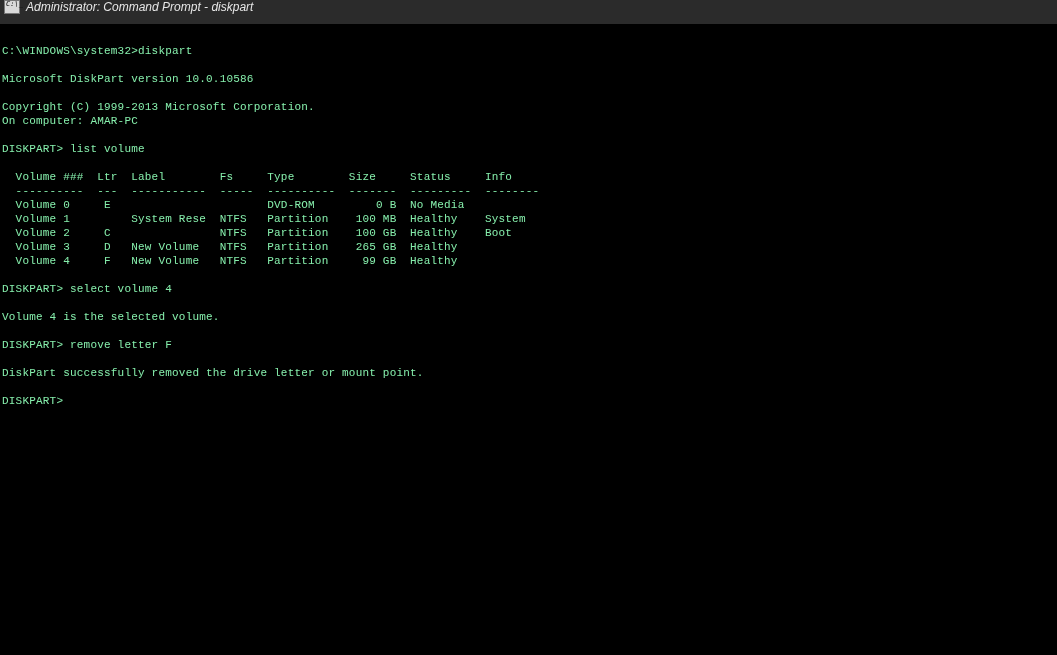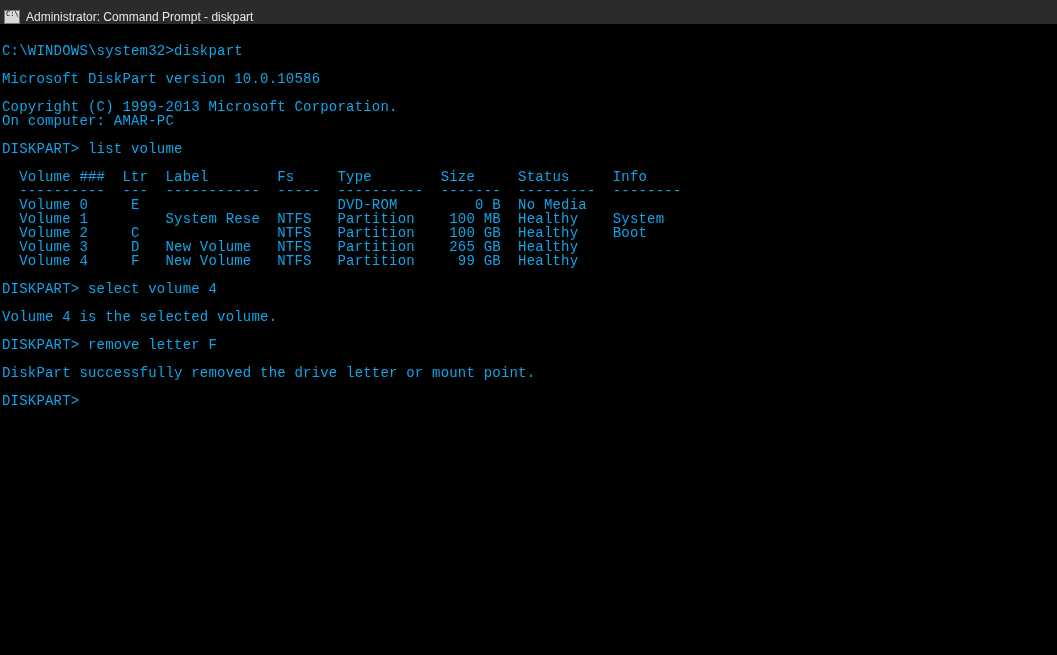--- a/index.html
+++ b/index.html
@@ -11,25 +11,26 @@
       width: 1057px;
       height: 655px;
       background: #000;
       font-family: Consolas, 'Courier New', monospace;
       overflow: hidden;
     }
     .titlebar {
       height: 24px;
       background: #2b2b2b;
       display: flex;
-      align-items: flex-end;
+      align-items: flex-start;
       padding-left: 4px;
       color: #e6e6e6;
       font-size: 12px;
       font-family: 'Segoe UI', Tahoma, sans-serif;
+      font-style: italic;
     }
     .titlebar-icon {
       width: 16px;
       height: 14px;
       margin-right: 6px;
       display: inline-block;
       background: #d9d9d9;
       position: relative;
       border: 1px solid #777;
     }
@@ -38,22 +39,22 @@
       position: absolute;
       top: -1px;
       left: 1px;
       font-size: 7px;
       font-family: Consolas, monospace;
       color: #000;
       line-height: 8px;
     }
     .terminal {
       padding: 6px 0 0 2px;
-      color: #0ea5e9;
-      font-size: 14px;
+      color: #86efac;
+      font-size: 11px;
       line-height: 14px;
       white-space: pre;
       letter-spacing: 0.2px;
     }
   </style>
 </head>
 <body>
 
 <div class="titlebar">
   <span class="titlebar-icon"></span>

